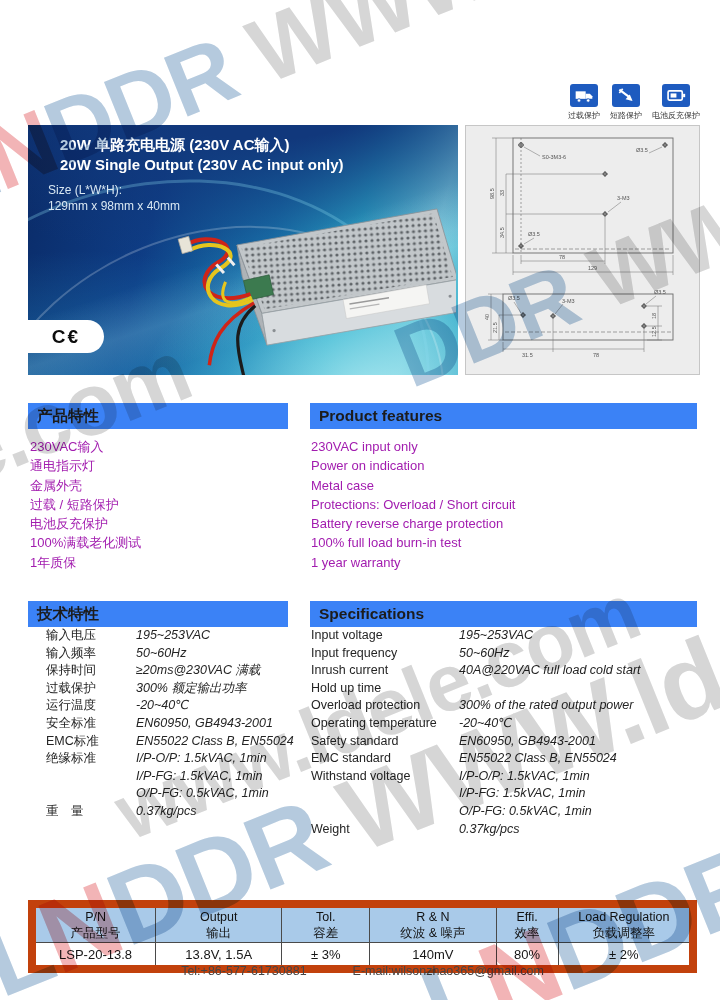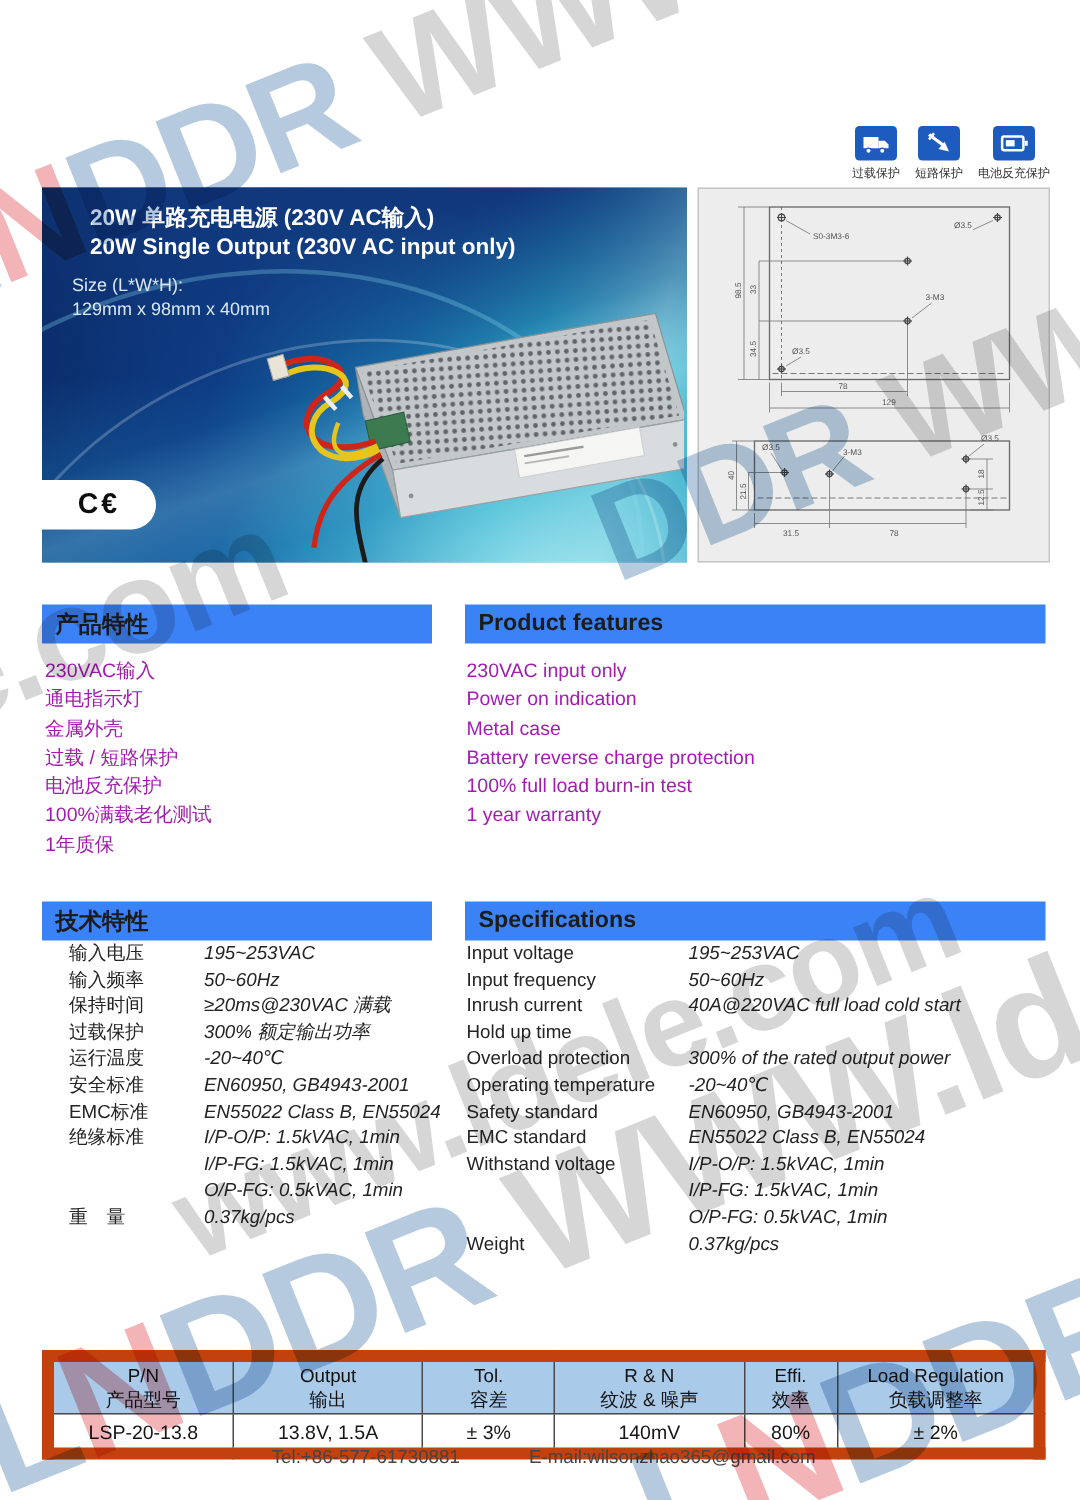--- a/index.html
+++ b/index.html
@@ -289,20 +289,21 @@
       <div class="feat-line">过载 / 短路保护</div>
       <div class="feat-line">电池反充保护</div>
       <div class="feat-line">100%满载老化测试</div>
       <div class="feat-line">1年质保</div>
     </div>
   <div class="feat-col en">
 
   <div class="feat-line">230VAC input only</div>
       <div class="feat-line">Power on indication</div>
       <div class="feat-line">Metal case</div>
+      <div class="feat-line">Protections: Overload / Short circuit</div>
       <div class="feat-line">Battery reverse charge protection</div>
       <div class="feat-line">100% full load burn-in test</div>
       <div class="feat-line">1 year warranty</div>
     </div>
 
   <div class="spec-col cn">
 
       <div class="spec-line">
         <span class="lbl">输入电压</span>
         <span class="val">195~253VAC</span>

